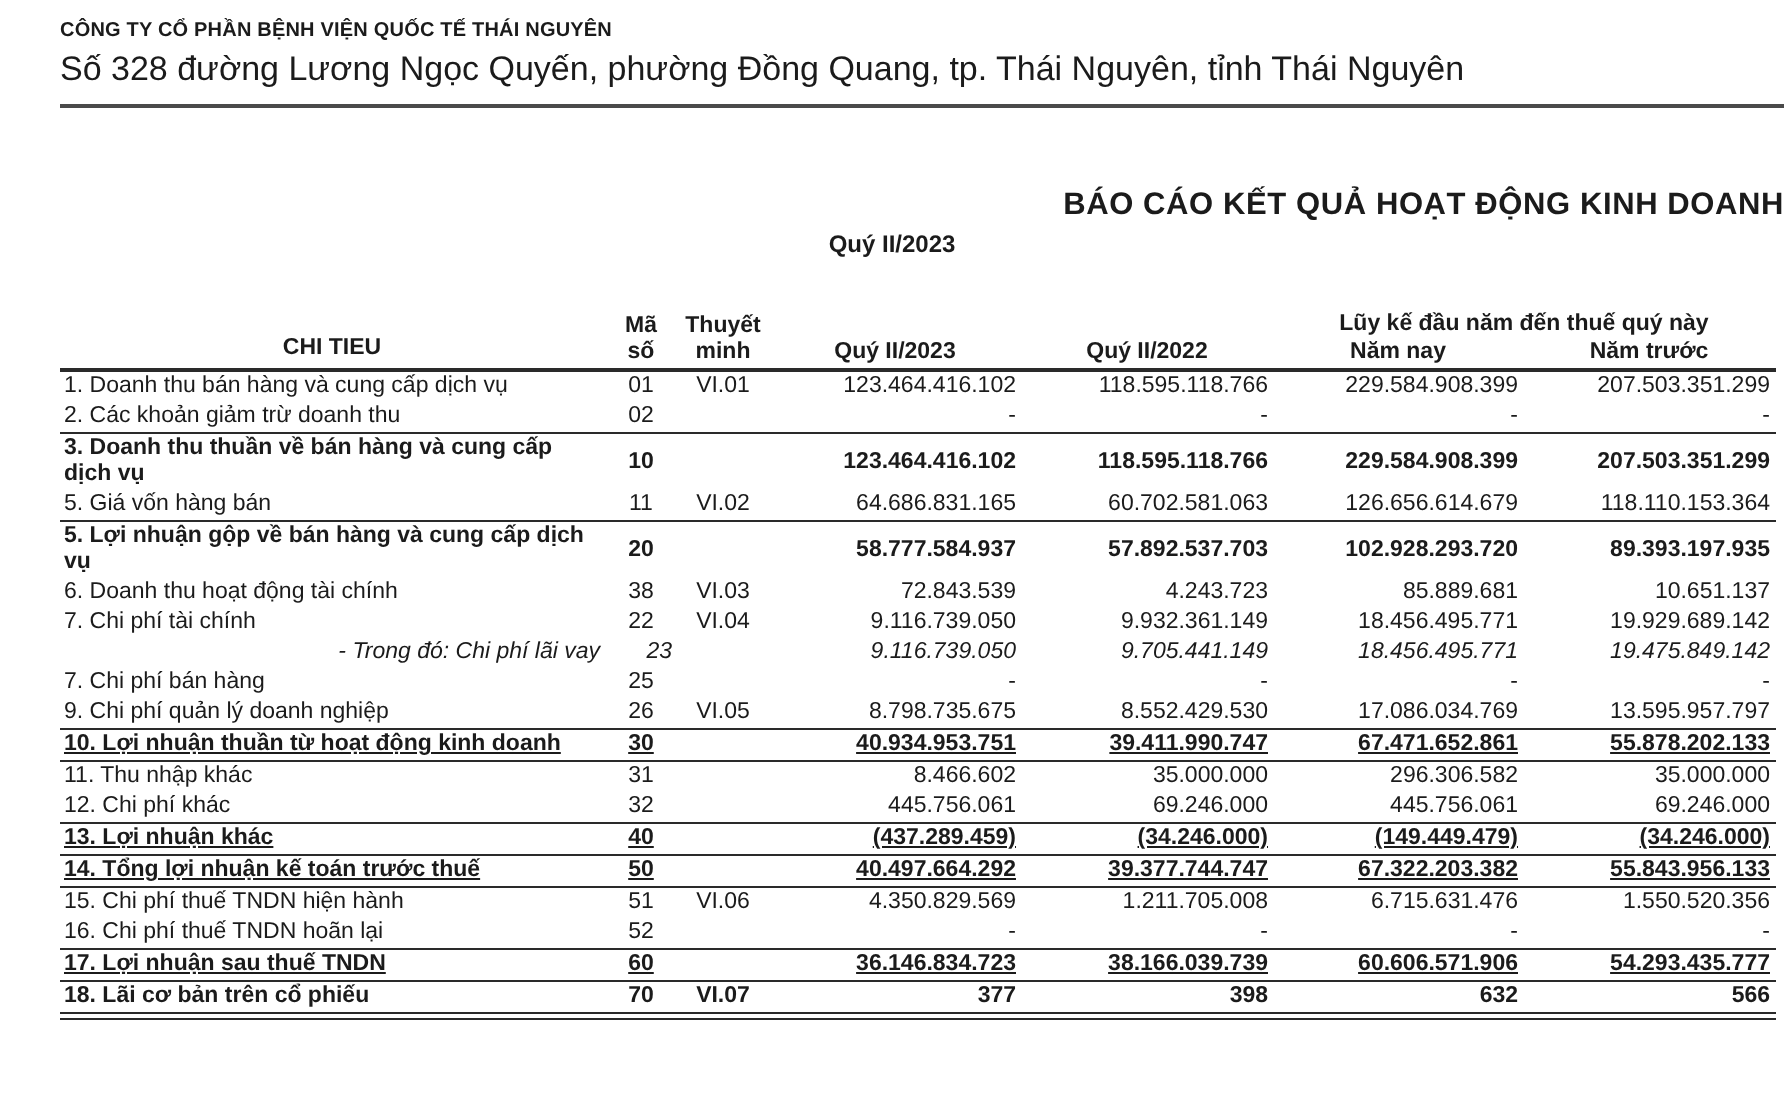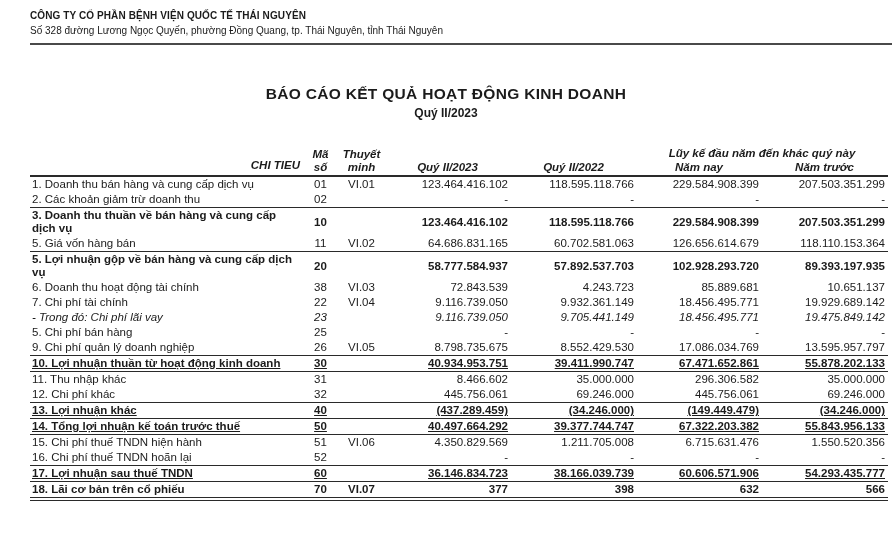--- a/index.html
+++ b/index.html
@@ -12,24 +12,24 @@
     overflow: hidden;
   }
   .page { position: relative; width: 892px; height: 553px; background: #fff; }
 
   .letterhead {
     margin: 10px 0 0 30px;
     padding-bottom: 7px;
     border-bottom: 2px solid #4a4a4a;
   }
   .company { font-weight: bold; font-size: 10px; letter-spacing: 0.1px; }
-  .address { font-size: 10px; margin-top: 4px; }
+  .address { font-size: 17px; margin-top: 4px; }
 
   .title {
-    text-align: center;
+    text-align: right;
     font-weight: bold;
     font-size: 15.5px;
     margin-top: 40px;
     letter-spacing: 0.3px;
   }
   .subtitle {
     text-align: center;
     font-weight: bold;
     font-size: 12px;
     margin-top: 3px;
@@ -43,37 +43,36 @@
     font-size: 11.5px;
   }
   table.report th, table.report td { padding: 1px 3px 1px 2px; line-height: 13px; }
 
   thead th {
     font-weight: bold;
     border-bottom: 2px solid #2a2a2a;
     vertical-align: bottom;
     text-align: center;
     padding-bottom: 3px;
-    font-style: italic;
-  }
-  thead th.col-label { vertical-align: middle; padding-top: 10px; text-align: right; }
+  }
+  thead th.col-label { vertical-align: middle; padding-top: 10px; }
   thead th.group-head {
     border-bottom: none;
     vertical-align: bottom;
     padding-bottom: 0;
   }
   thead tr.sub-head th { border-bottom: 2px solid #2a2a2a; }
 
   tbody td { vertical-align: middle; }
   td.lbl { text-align: left; }
   td.ctr { text-align: center; }
   td.num { text-align: right; padding-right: 4px; }
 
   tr.bold td { font-weight: bold; }
-  tr.italic td { font-style: italic; }
+  tr.italic td { font-style: italic; text-align: right; }
   tr.bt td { border-top: 1.6px solid #2a2a2a; }
   tr.bb td { border-bottom: 1.6px solid #2a2a2a; text-decoration: underline; }
   tr.dbl td { border-bottom: 4px double #2a2a2a; }
 </style>
 </head>
 <body>
 
 <div class="page">
 
   <div class="letterhead">
@@ -94,21 +93,21 @@
       <col style="width:125px">
       <col style="width:126px">
     </colgroup>
     <thead>
       <tr>
         <th rowspan="2" class="col-label">CHI TIEU</th>
         <th rowspan="2">Mã số</th>
         <th rowspan="2">Thuyết minh</th>
         <th rowspan="2">Quý II/2023</th>
         <th rowspan="2">Quý II/2022</th>
-        <th colspan="2" class="group-head">Lũy kế đầu năm đến khác quý này</th>
+        <th colspan="2" class="group-head">Lũy kế đầu năm đến thuế quý này</th>
       </tr>
       <tr class="sub-head">
         <th>Năm nay</th>
         <th>Năm trước</th>
       </tr>
     </thead>
     <tbody>
         <tr class="">
           <td class="lbl">1. Doanh thu bán hàng và cung cấp dịch vụ</td>
           <td class="ctr">01</td>
@@ -175,21 +174,21 @@
         <tr class="italic">
           <td class="lbl">- Trong đó: Chi phí lãi vay</td>
           <td class="ctr">23</td>
           <td class="ctr"></td>
           <td class="num">9.116.739.050</td>
           <td class="num">9.705.441.149</td>
           <td class="num">18.456.495.771</td>
           <td class="num">19.475.849.142</td>
         </tr>
         <tr class="">
-          <td class="lbl">5. Chi phí bán hàng</td>
+          <td class="lbl">7. Chi phí bán hàng</td>
           <td class="ctr">25</td>
           <td class="ctr"></td>
           <td class="num">-</td>
           <td class="num">-</td>
           <td class="num">-</td>
           <td class="num">-</td>
         </tr>
         <tr class="">
           <td class="lbl">9. Chi phí quản lý doanh nghiệp</td>
           <td class="ctr">26</td>

